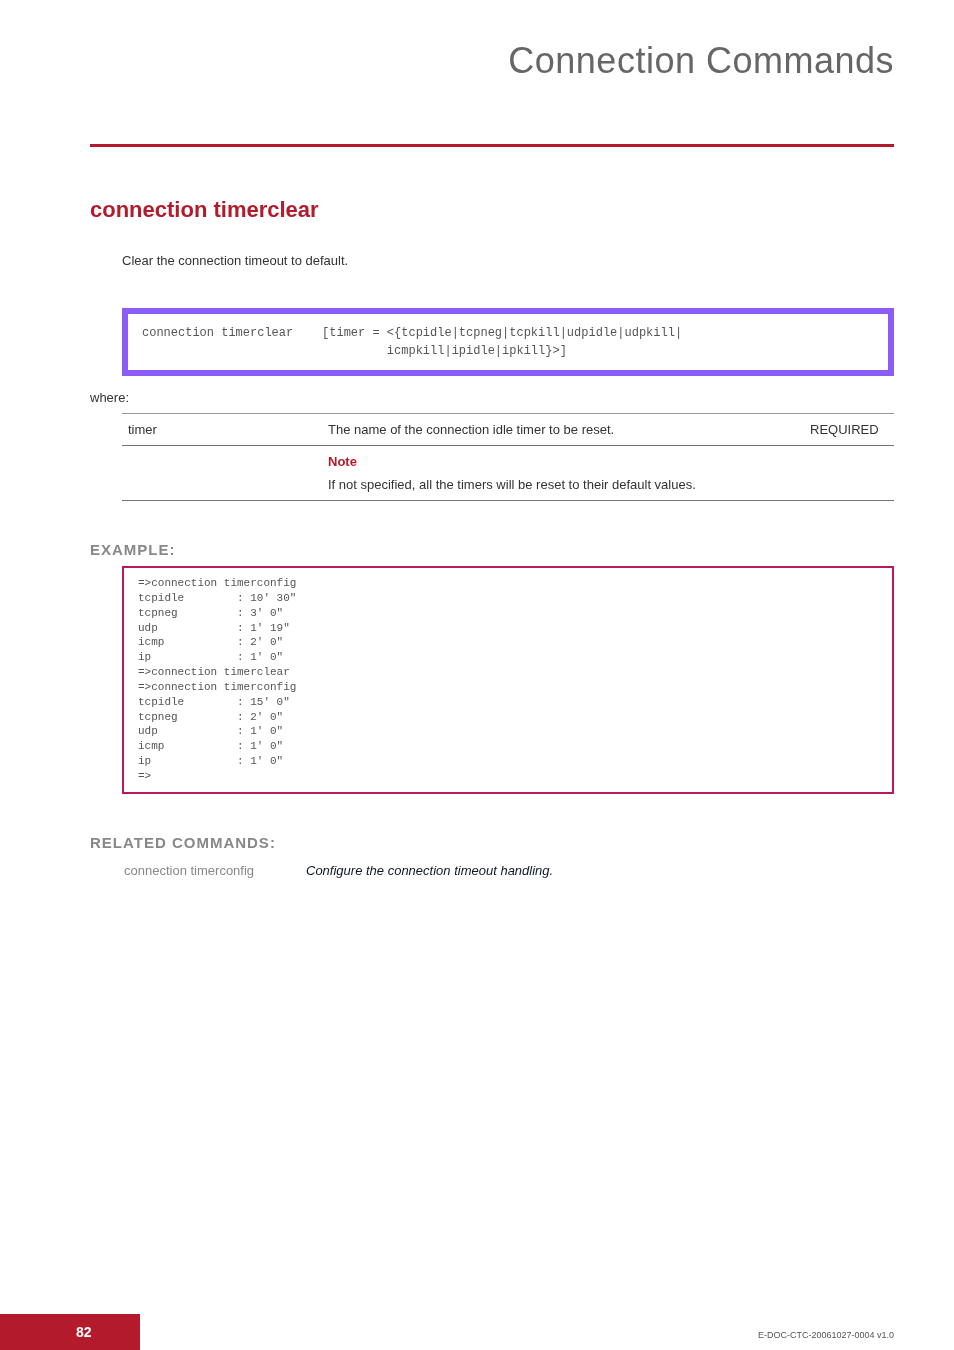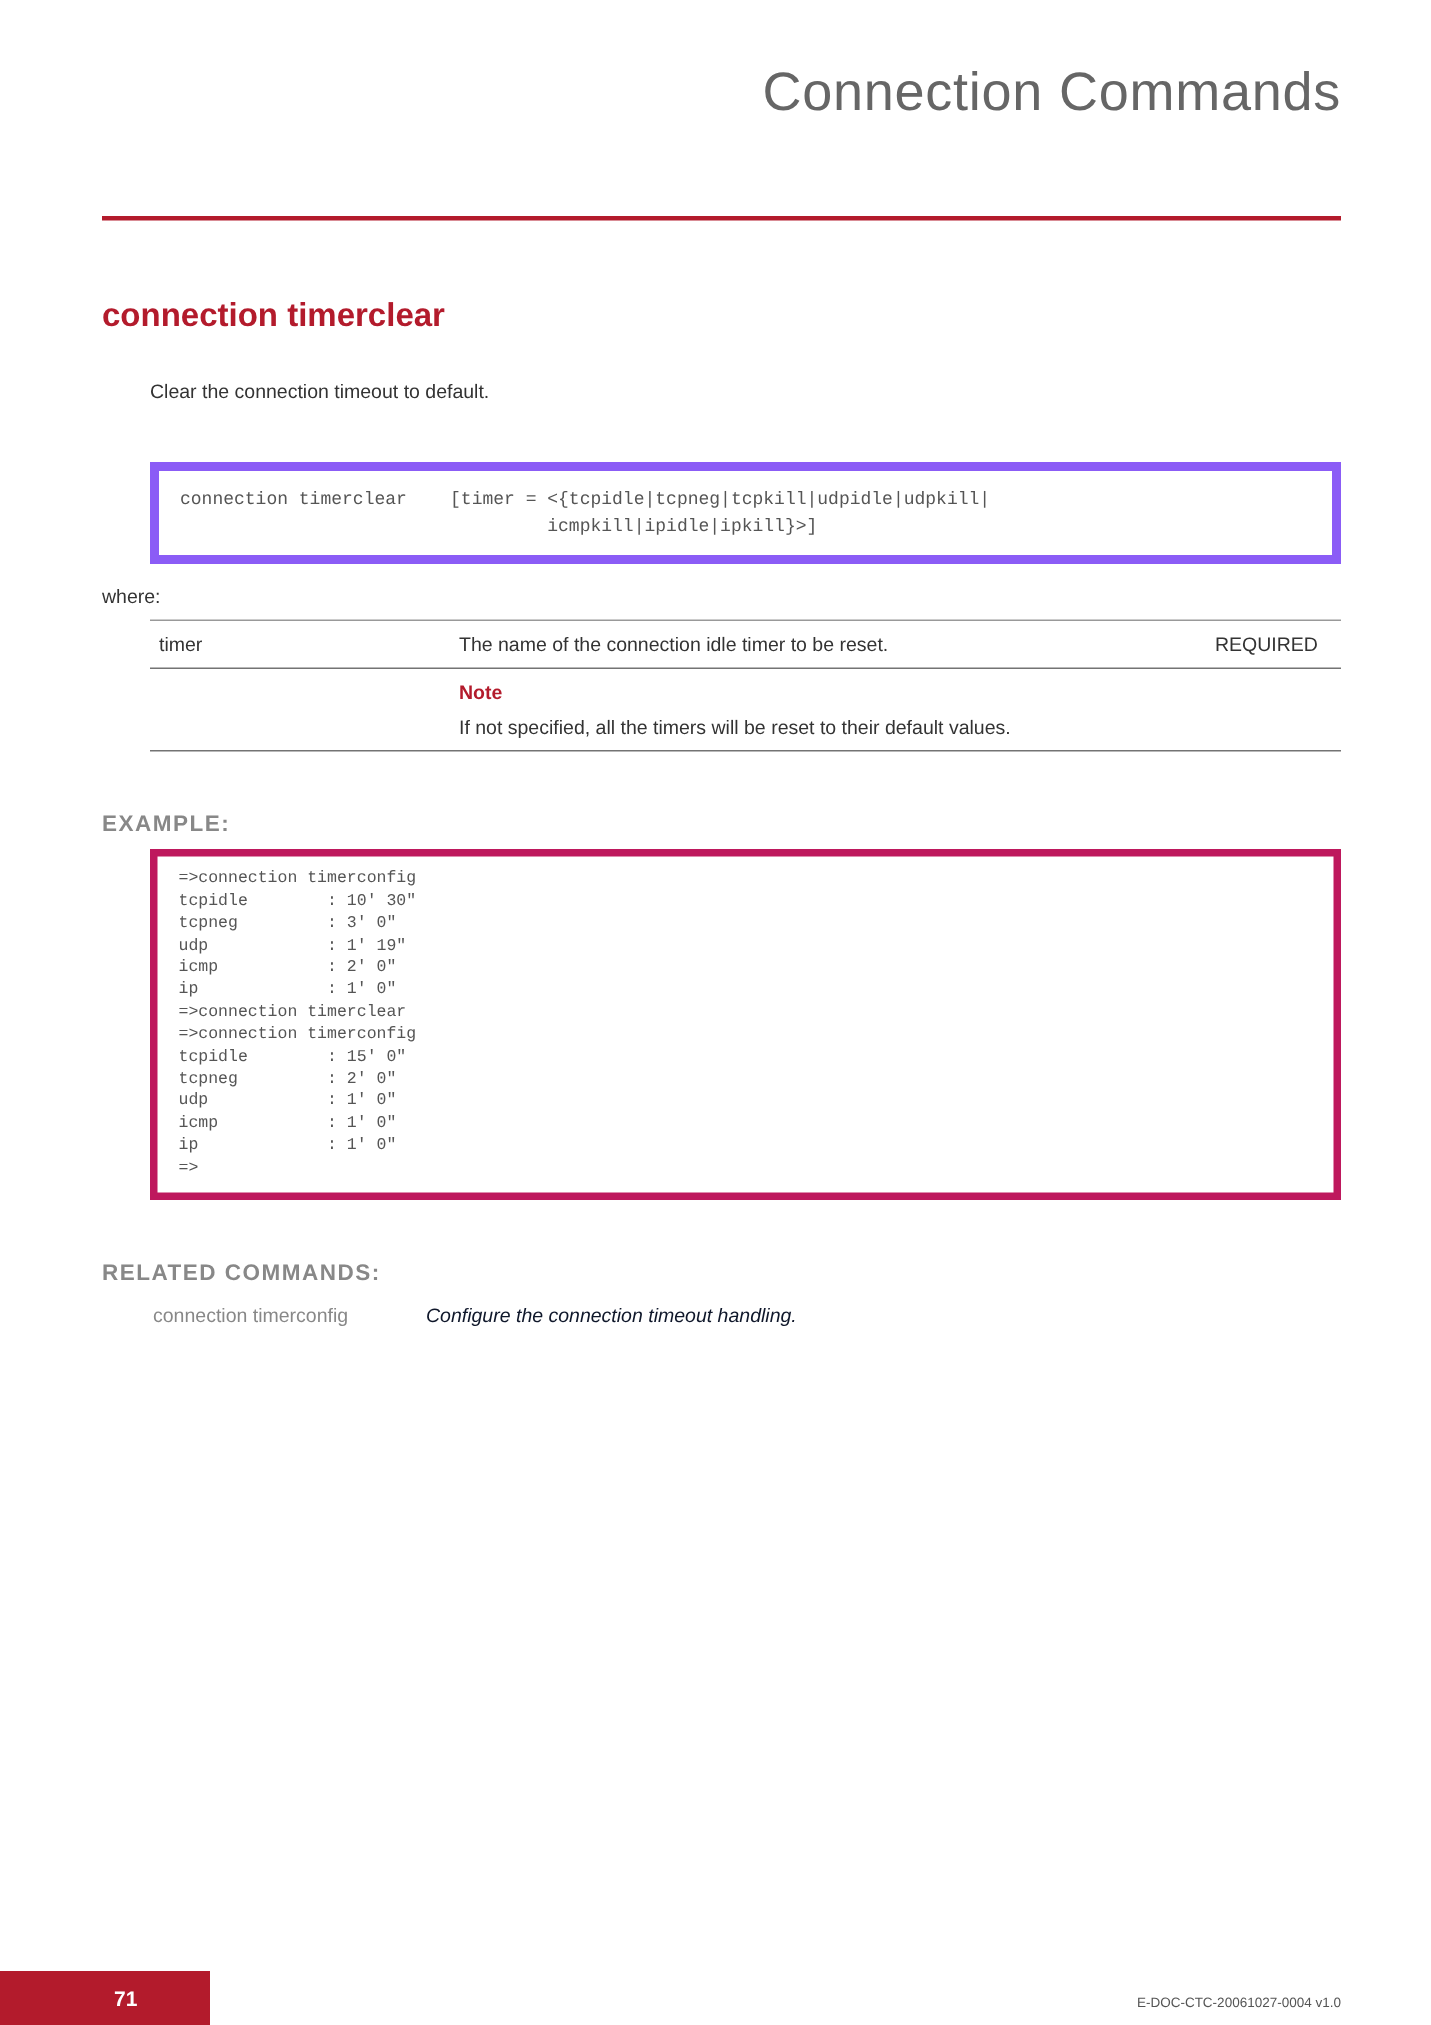--- a/index.html
+++ b/index.html
@@ -5,21 +5,21 @@
   * { margin: 0; padding: 0; box-sizing: border-box; }
   body {
     font-family: Arial, Helvetica, sans-serif;
     width: 954px;
     height: 1350px;
     background: #fff;
     position: relative;
     color: #333;
   }
   .page {
-    padding: 40px 60px 0 68px;
+    padding: 40px 60px 0 90px;
   }
   .header-title {
     text-align: right;
     font-size: 36px;
     font-weight: 300;
     color: #666;
     font-family: Arial, sans-serif;
     letter-spacing: 0.5px;
     padding-bottom: 12px;
     margin-bottom: 50px;
@@ -93,21 +93,21 @@
   }
   .note-row td {
     border-top: none;
   }
   .note-label {
     color: #b31b2c;
     font-weight: bold;
     margin-right: 6px;
   }
   .example-box {
-    border: 5px solid #be185d;
+    border: 2px solid #be185d;
     padding: 8px 14px;
     font-family: "Courier New", monospace;
     font-size: 11px;
     color: #555;
     margin-left: 32px;
     white-space: pre;
     line-height: 1.35;
     margin-bottom: 40px;
   }
   .related-table {
@@ -211,15 +211,15 @@
     <tbody>
         <tr>
       <td class="related-cmd">connection timerconfig</td>
       <td class="related-desc">Configure the connection timeout handling.</td>
     </tr>
   </tbody>
     </table>
 </div>
 
 <div class="footer">
-  <span class="footer-red">71</span>
+  <span class="footer-red">82</span>
   <span class="footer-doc">E-DOC-CTC-20061027-0004 v1.0</span>
 </div>
 
 </body></html>

